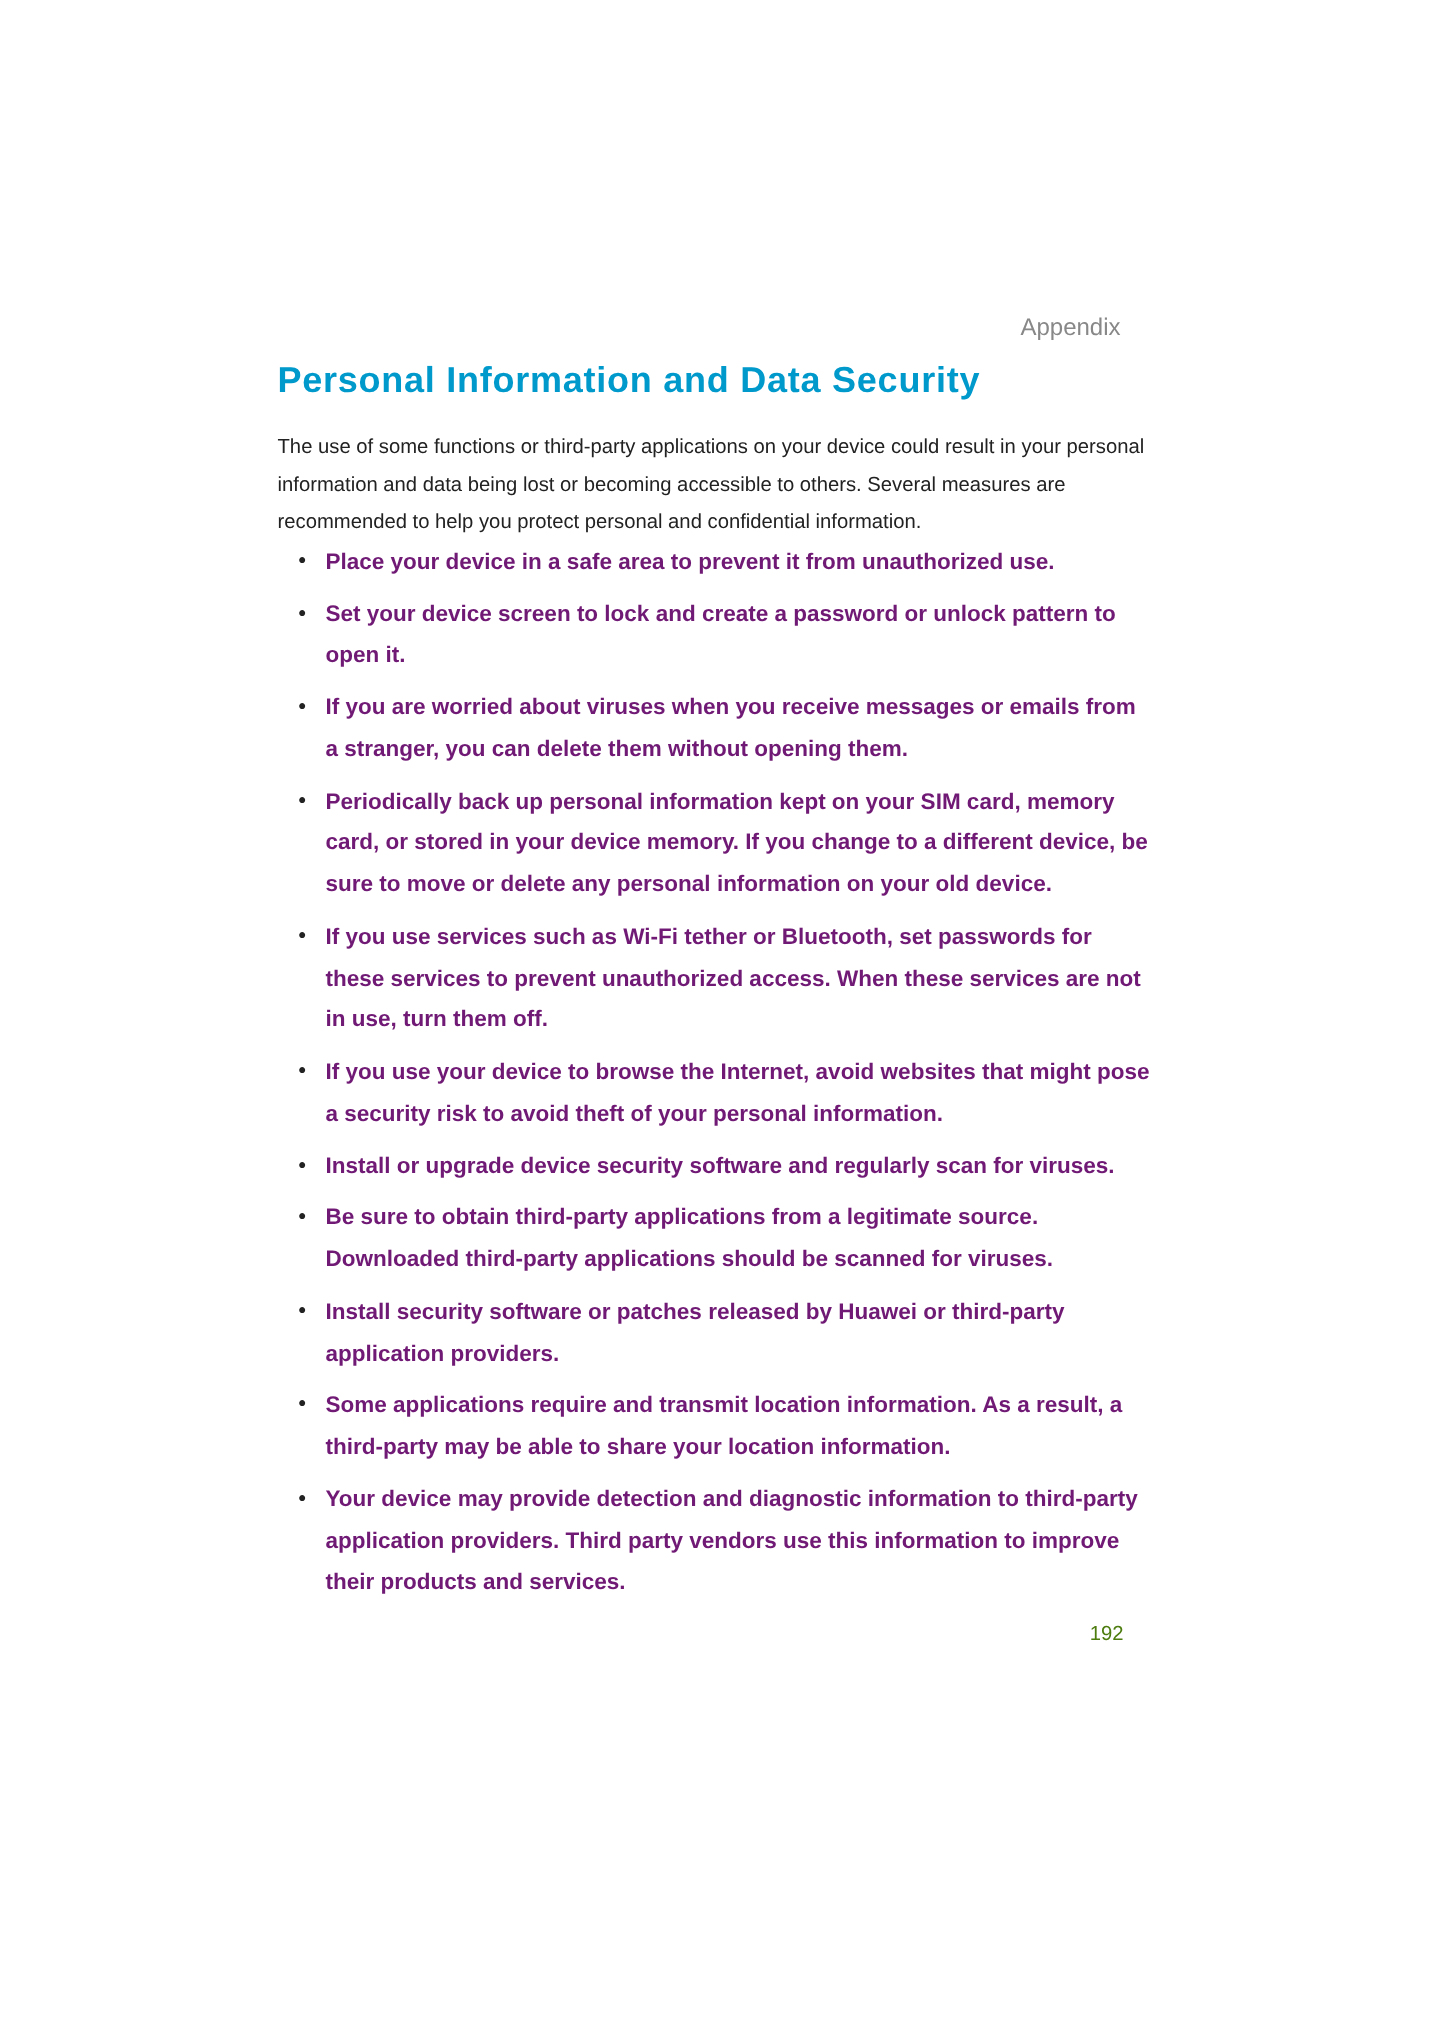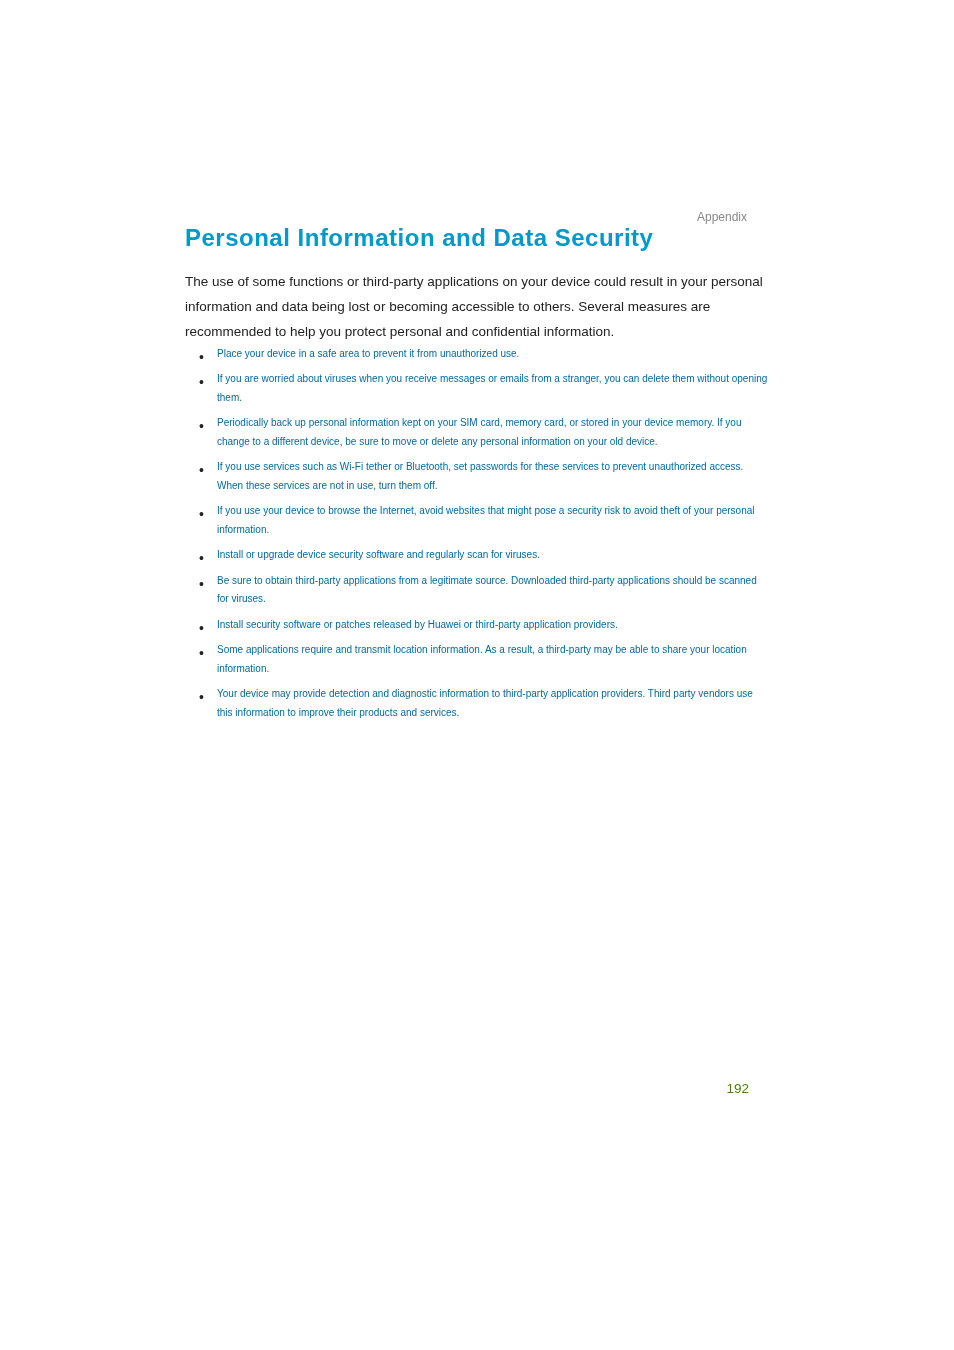--- a/index.html
+++ b/index.html
@@ -12,47 +12,49 @@
       height: 1350px;
       background: #ffffff;
       font-family: "Segoe UI", Arial, sans-serif;
       position: relative;
     }
     .page {
       padding: 210px 185px 0 185px;
     }
     .header-label {
       text-align: right;
-      font-size: 12px;
+      font-size: 16px;
       color: #888;
+      margin-bottom: 12px;
       padding-right: 22px;
     }
     .title {
       font-size: 24px;
       font-weight: bold;
       color: #0099cc;
       margin-bottom: 18px;
       letter-spacing: 0.5px;
     }
     .intro {
       font-size: 13.5px;
       color: #222;
       line-height: 1.85;
     }
     .bullet-list {
       list-style: none;
       padding-left: 14px;
     }
     .bullet-list li {
-      font-size: 10px;
-      color: #0369a1;
+      font-size: 15px;
+      color: #701a75;
       line-height: 1.85;
       margin-bottom: 7px;
       padding-left: 18px;
       position: relative;
+      font-weight: bold;
     }
     .bullet-list li::before {
       content: "•";
       position: absolute;
       left: 0;
       top: 0;
       color: #222;
       font-size: 14px;
     }
     .page-number {
@@ -65,20 +67,21 @@
   </style>
 </head>
 <body>
 
 <div class="page">
   <div class="header-label">Appendix</div>
   <h1 class="title">Personal Information and Data Security</h1>
   <p class="intro">The use of some functions or third-party applications on your device could result in your personal information and data being lost or becoming accessible to others. Several measures are recommended to help you protect personal and confidential information.</p>
   <ul class="bullet-list">
     <li>Place your device in a safe area to prevent it from unauthorized use.</li>
+    <li>Set your device screen to lock and create a password or unlock pattern to open it.</li>
     <li>If you are worried about viruses when you receive messages or emails from a stranger, you can delete them without opening them.</li>
     <li>Periodically back up personal information kept on your SIM card, memory card, or stored in your device memory. If you change to a different device, be sure to move or delete any personal information on your old device.</li>
     <li>If you use services such as Wi-Fi tether or Bluetooth, set passwords for these services to prevent unauthorized access. When these services are not in use, turn them off.</li>
     <li>If you use your device to browse the Internet, avoid websites that might pose a security risk to avoid theft of your personal information.</li>
     <li>Install or upgrade device security software and regularly scan for viruses.</li>
     <li>Be sure to obtain third-party applications from a legitimate source. Downloaded third-party applications should be scanned for viruses.</li>
     <li>Install security software or patches released by Huawei or third-party application providers.</li>
     <li>Some applications require and transmit location information. As a result, a third-party may be able to share your location information.</li>
     <li>Your device may provide detection and diagnostic information to third-party application providers. Third party vendors use this information to improve their products and services.</li>
   </ul>

